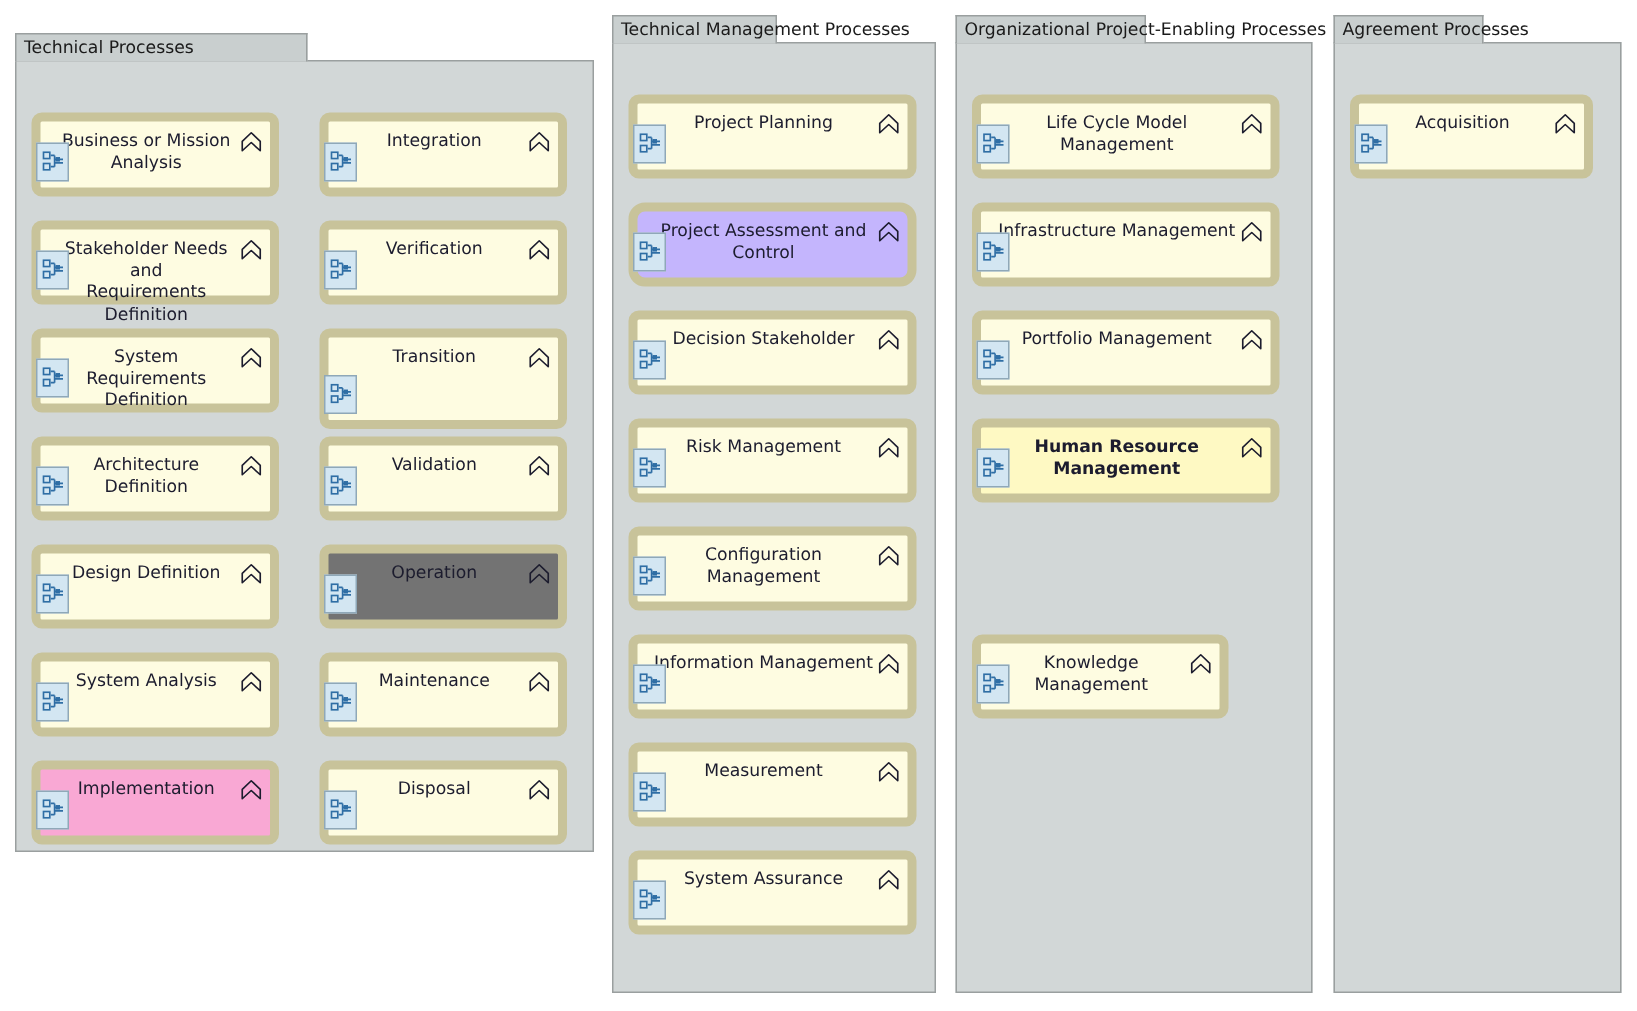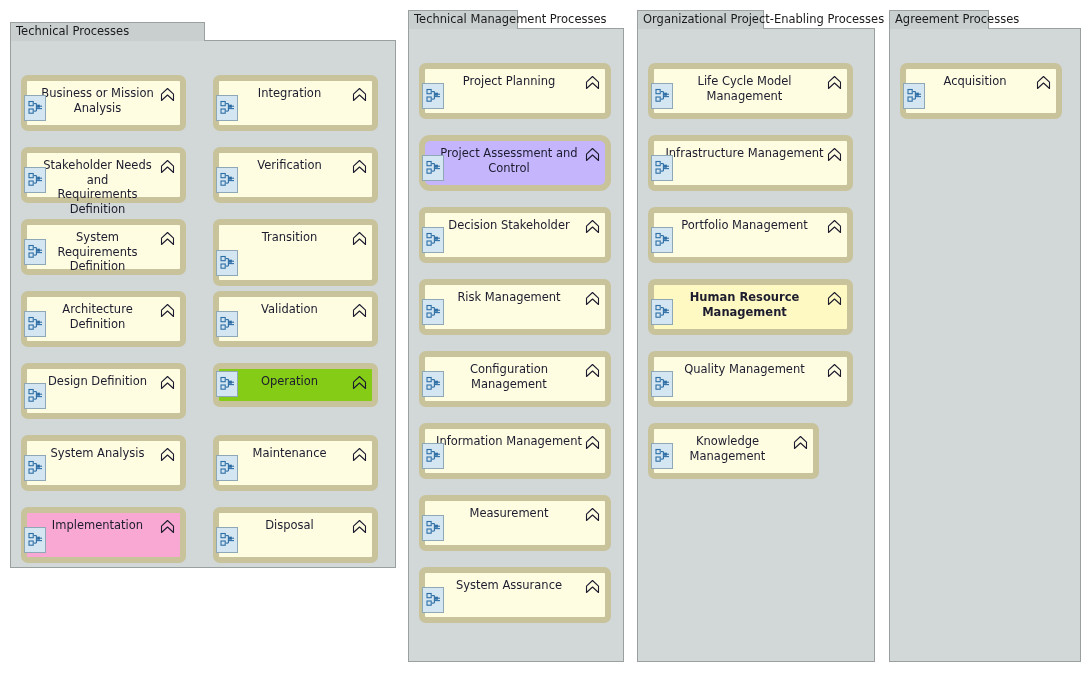--- a/index.html
+++ b/index.html
@@ -311,21 +311,21 @@
             <rect x="1" y="9" width="4.2" height="4.2" fill="none" stroke-width="1.1" stroke="#2f6ea5"></rect>
             <line x1="5.8" y1="3.6" x2="8.4" y2="3.6" stroke-width="1.1" stroke="#2f6ea5"></line>
             <line x1="5.8" y1="11.1" x2="8.4" y2="11.1" stroke-width="1.1" stroke="#2f6ea5"></line>
             <line x1="8.4" y1="3.6" x2="8.4" y2="11.1" stroke-width="1.1" stroke="#2f6ea5"></line>
             <line x1="8.4" y1="6.2" x2="14" y2="6.2" stroke-width="1.1" stroke="#2f6ea5"></line>
             <line x1="8.4" y1="8.6" x2="14" y2="8.6" stroke-width="1.1" stroke="#2f6ea5"></line>
             <rect x="9.3" y="5" width="2.4" height="2.4" fill="#2f6ea5" stroke-width="0.6" stroke="#2f6ea5"></rect>
           </svg>
         </div>
       </div>
-      <div class="card" style="left: 203px; top: 341px; width: 165px; height: 44px; background: #84cc16; border-color: rgb(200, 195, 154);">
+      <div class="card" style="left: 203px; top: 341px; width: 165px; height: 56px; background: #737373; border-color: rgb(200, 195, 154);">
         <div class="card-label">Operation</div>
         <div class="chev-icon"><svg width="15" height="15" viewBox="0 0 15 15">
             <path d="M1.5 13.5 L1.5 7.2 L7.5 1.5 L13.5 7.2 L13.5 13.5 L7.5 8.0 Z" fill="none" stroke="#1c1c2e" stroke-width="1.1" stroke-linejoin="round"></path>
           </svg></div>
         <div class="proc-icon" style="background: rgb(211, 230, 242);">
           <svg width="15" height="15" viewBox="0 0 15 15">
             <rect x="1" y="1.5" width="4.2" height="4.2" fill="none" stroke-width="1.1" stroke="#2f6ea5"></rect>
             <rect x="1" y="9" width="4.2" height="4.2" fill="none" stroke-width="1.1" stroke="#2f6ea5"></rect>
             <line x1="5.8" y1="3.6" x2="8.4" y2="3.6" stroke-width="1.1" stroke="#2f6ea5"></line>
             <line x1="5.8" y1="11.1" x2="8.4" y2="11.1" stroke-width="1.1" stroke="#2f6ea5"></line>
@@ -592,38 +592,20 @@
             <rect x="1" y="9" width="4.2" height="4.2" fill="none" stroke-width="1.1" stroke="#2f6ea5"></rect>
             <line x1="5.8" y1="3.6" x2="8.4" y2="3.6" stroke-width="1.1" stroke="#2f6ea5"></line>
             <line x1="5.8" y1="11.1" x2="8.4" y2="11.1" stroke-width="1.1" stroke="#2f6ea5"></line>
             <line x1="8.4" y1="3.6" x2="8.4" y2="11.1" stroke-width="1.1" stroke="#2f6ea5"></line>
             <line x1="8.4" y1="6.2" x2="14" y2="6.2" stroke-width="1.1" stroke="#2f6ea5"></line>
             <line x1="8.4" y1="8.6" x2="14" y2="8.6" stroke-width="1.1" stroke="#2f6ea5"></line>
             <rect x="9.3" y="5" width="2.4" height="2.4" fill="#2f6ea5" stroke-width="0.6" stroke="#2f6ea5"></rect>
           </svg>
         </div>
       </div>
-      <div class="card" style="left: 11px; top: 341px; width: 205px; height: 56px; background: rgb(254, 252, 225); border-color: rgb(200, 195, 154);">
-        <div class="card-label">Quality Management</div>
-        <div class="chev-icon"><svg width="15" height="15" viewBox="0 0 15 15">
-            <path d="M1.5 13.5 L1.5 7.2 L7.5 1.5 L13.5 7.2 L13.5 13.5 L7.5 8.0 Z" fill="none" stroke="#1c1c2e" stroke-width="1.1" stroke-linejoin="round"></path>
-          </svg></div>
-        <div class="proc-icon" style="background: rgb(211, 230, 242);">
-          <svg width="15" height="15" viewBox="0 0 15 15">
-            <rect x="1" y="1.5" width="4.2" height="4.2" fill="none" stroke-width="1.1" stroke="#2f6ea5"></rect>
-            <rect x="1" y="9" width="4.2" height="4.2" fill="none" stroke-width="1.1" stroke="#2f6ea5"></rect>
-            <line x1="5.8" y1="3.6" x2="8.4" y2="3.6" stroke-width="1.1" stroke="#2f6ea5"></line>
-            <line x1="5.8" y1="11.1" x2="8.4" y2="11.1" stroke-width="1.1" stroke="#2f6ea5"></line>
-            <line x1="8.4" y1="3.6" x2="8.4" y2="11.1" stroke-width="1.1" stroke="#2f6ea5"></line>
-            <line x1="8.4" y1="6.2" x2="14" y2="6.2" stroke-width="1.1" stroke="#2f6ea5"></line>
-            <line x1="8.4" y1="8.6" x2="14" y2="8.6" stroke-width="1.1" stroke="#2f6ea5"></line>
-            <rect x="9.3" y="5" width="2.4" height="2.4" fill="#2f6ea5" stroke-width="0.6" stroke="#2f6ea5"></rect>
-          </svg>
-        </div>
-      </div>
       <div class="card" style="left: 11px; top: 413px; width: 171px; height: 56px; background: rgb(254, 252, 225); border-color: rgb(200, 195, 154);">
         <div class="card-label">Knowledge Management</div>
         <div class="chev-icon"><svg width="15" height="15" viewBox="0 0 15 15">
             <path d="M1.5 13.5 L1.5 7.2 L7.5 1.5 L13.5 7.2 L13.5 13.5 L7.5 8.0 Z" fill="none" stroke="#1c1c2e" stroke-width="1.1" stroke-linejoin="round"></path>
           </svg></div>
         <div class="proc-icon" style="background: rgb(211, 230, 242);">
           <svg width="15" height="15" viewBox="0 0 15 15">
             <rect x="1" y="1.5" width="4.2" height="4.2" fill="none" stroke-width="1.1" stroke="#2f6ea5"></rect>
             <rect x="1" y="9" width="4.2" height="4.2" fill="none" stroke-width="1.1" stroke="#2f6ea5"></rect>
             <line x1="5.8" y1="3.6" x2="8.4" y2="3.6" stroke-width="1.1" stroke="#2f6ea5"></line>

